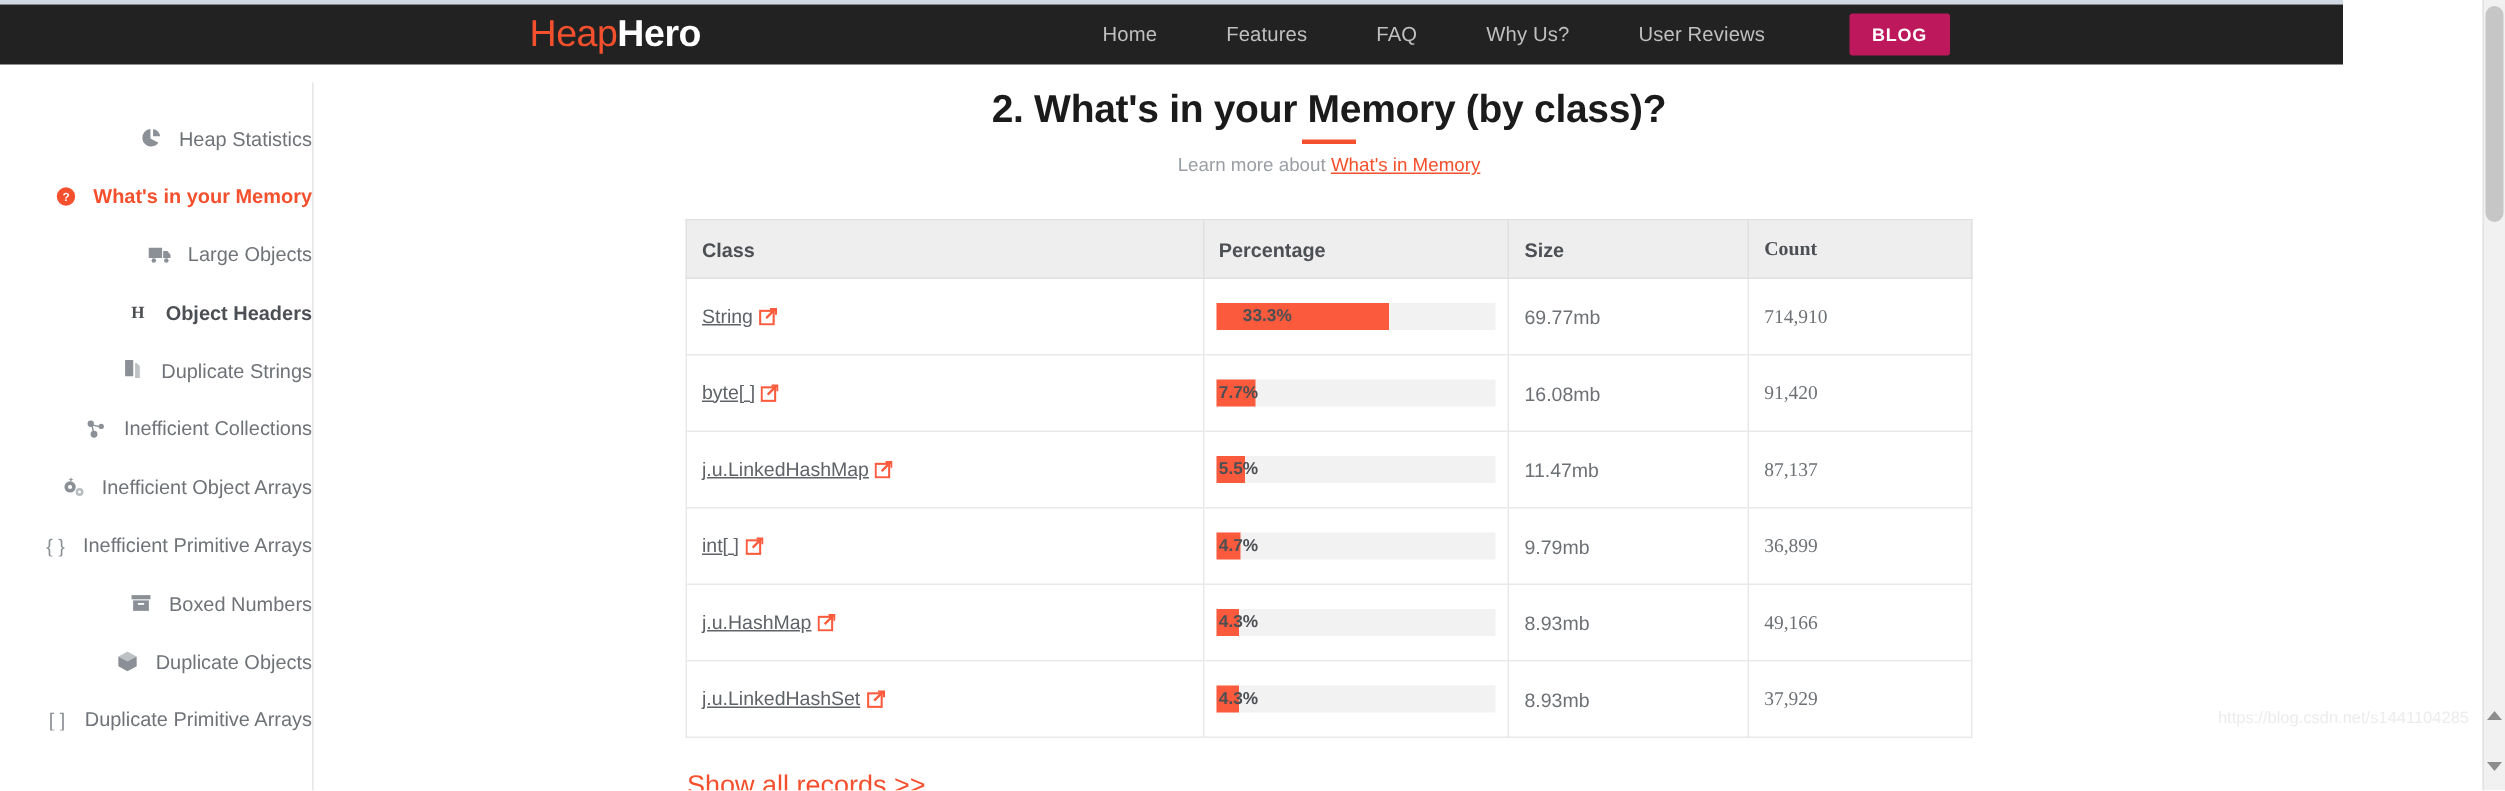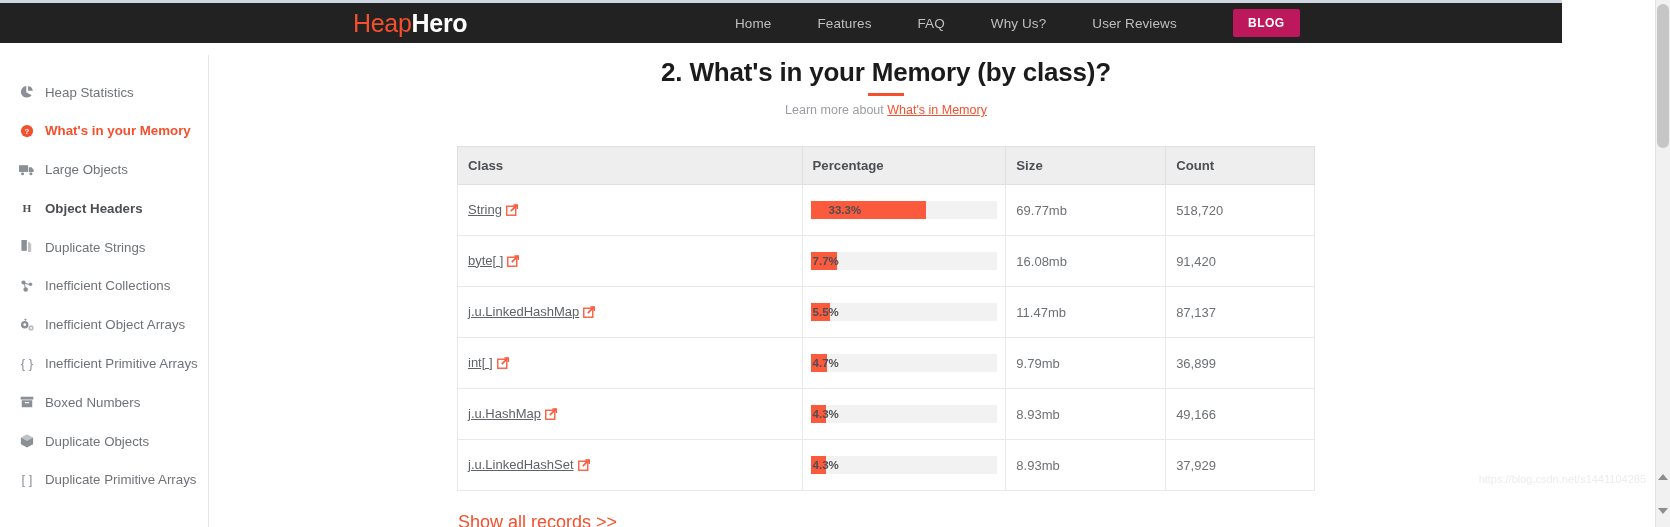--- a/index.html
+++ b/index.html
@@ -55,24 +55,25 @@
   .sidebar {
     position: absolute; left: 0; top: 55px;
     width: 209px; height: 472px;
     background: #ffffff;
     border-right: 1px solid #e6e6e6;
     padding-top: 24px;
   }
   .side-item {
     display: flex; align-items: center;
     height: 26px; margin-bottom: 12.8px;
-    padding-left: 17px;
+    padding-left: 25px;
     color: #6f7378; font-size: 13.3px;
     text-decoration: none; cursor: pointer;
     white-space: nowrap;
+    justify-content: flex-end;
   }
   .side-item .sicon {
     width: 19px; margin-right: 9px;
     display: inline-flex; align-items: center; justify-content: center;
     flex: 0 0 19px;
   }
   .side-item .sicon svg { display:block; }
   .side-item.active { color: #f4502d; font-weight: 700; }
   .side-item.strong { color: #4c4f53; font-weight: 700; }
 
@@ -113,21 +114,21 @@
     white-space: nowrap;
   }
   table.memtable td {
     padding: 9px 10px; border: 1px solid #e9e9e9;
     color: #6d7175; vertical-align: middle;
     height: 34px;
   }
   .col-class { width: 345px; }
   .col-pct   { width: 204px; padding: 8px !important; }
   .col-size  { width: 160px; }
-  .col-count { width: 149px; }
+  .col-count { width: 149px; font-family: Liberation Serif, serif; }
 
   .class-link {
     color: #5f6368; text-decoration: underline;
     font-size: 13px; cursor: pointer; white-space: nowrap;
   }
   .ext-icon { display: inline-block; margin-left: 4px; vertical-align: -2px; }
 
   .bar-track {
     position: relative; width: 100%; height: 18px;
     background: #f2f2f2; margin: 0;
@@ -343,21 +344,21 @@
                   </svg></span></td>
               <td class="col-pct">
                 <div class="pct-cell-inner">
                   <div class="bar-track">
                     <div class="bar-fill" style="width:62.0%"></div>
                     <span class="bar-label" style="left:18px">33.3%</span>
                   </div>
                 </div>
               </td>
               <td class="col-size">69.77mb</td>
-              <td class="col-count">518,720</td>
+              <td class="col-count">714,910</td>
             </tr>
             <tr>
               <td class="col-class"><a class="class-link">byte[ ]</a><span class="ext-icon"><svg width="12" height="12" viewBox="0 0 14 14" fill="none" stroke="#fb5a3c" stroke-width="1.6">
                     <rect x="0.9" y="2.6" width="10.5" height="10.5"></rect>
                     <path d="M5.6 8.3L12.6 1.3" stroke-width="1.8"></path>
                     <path d="M8.6 1.1h4.6v4.6" stroke-width="1.6" fill="none"></path>
                   </svg></span></td>
               <td class="col-pct">
                 <div class="pct-cell-inner">
                   <div class="bar-track">

